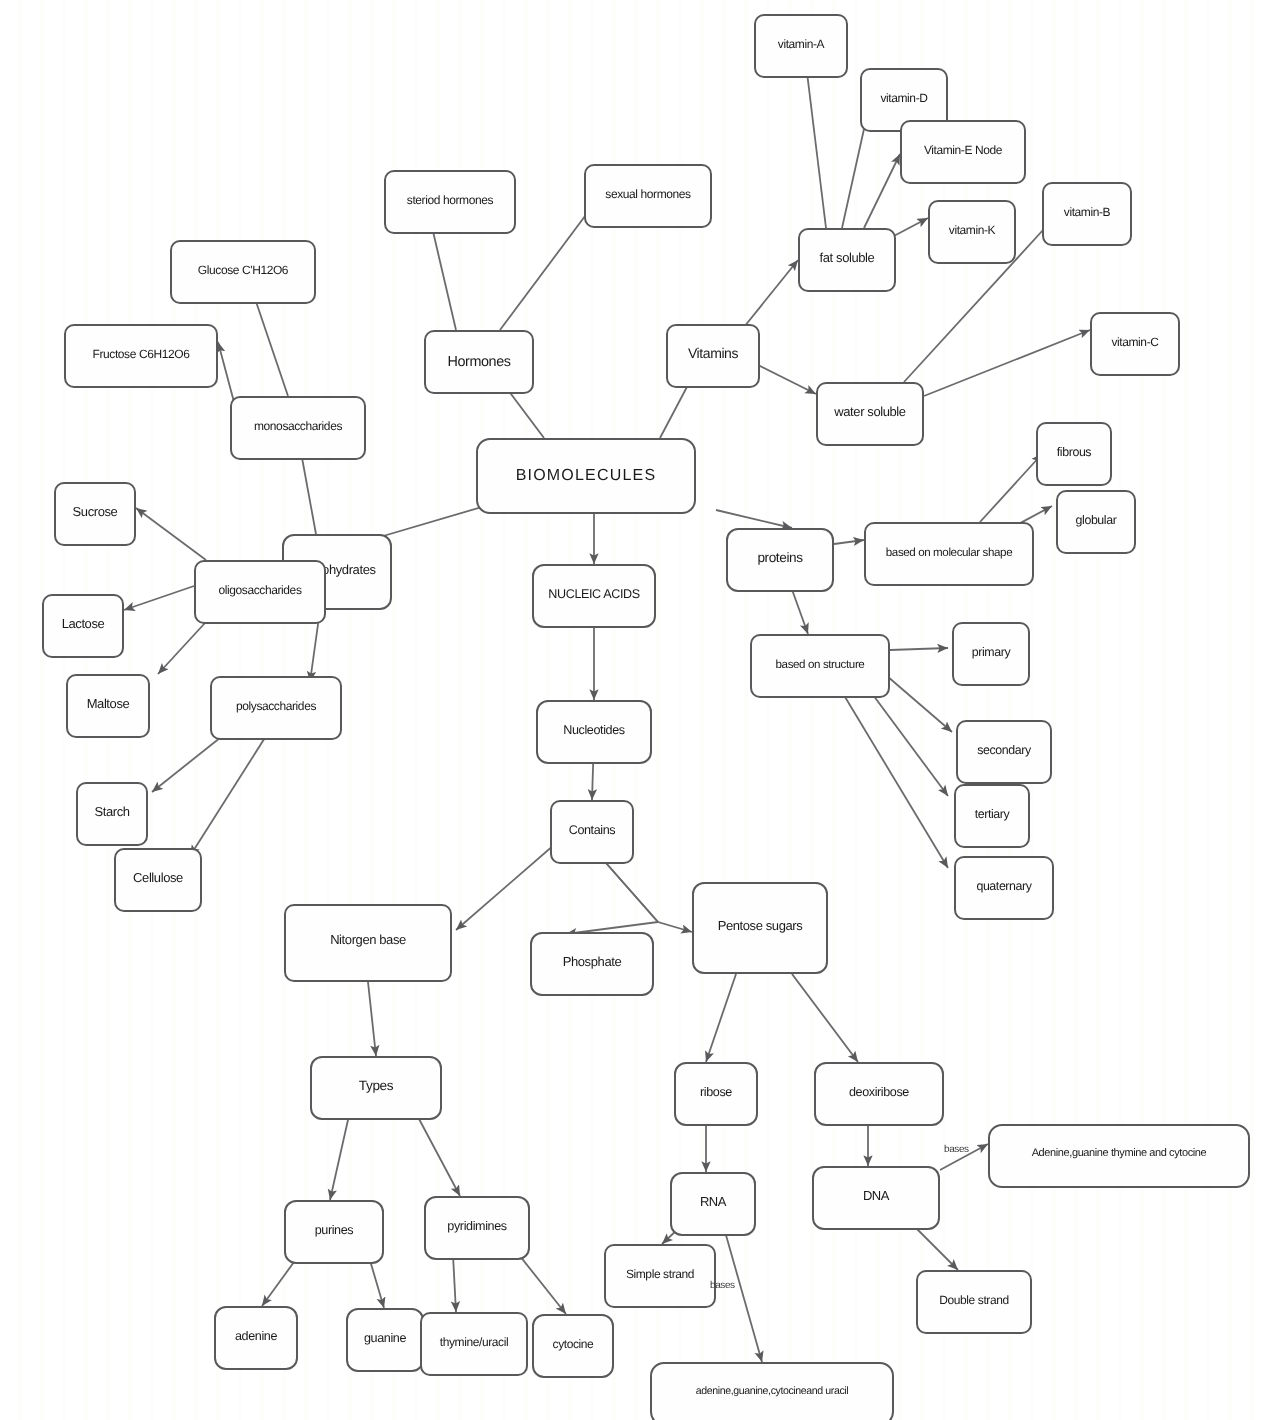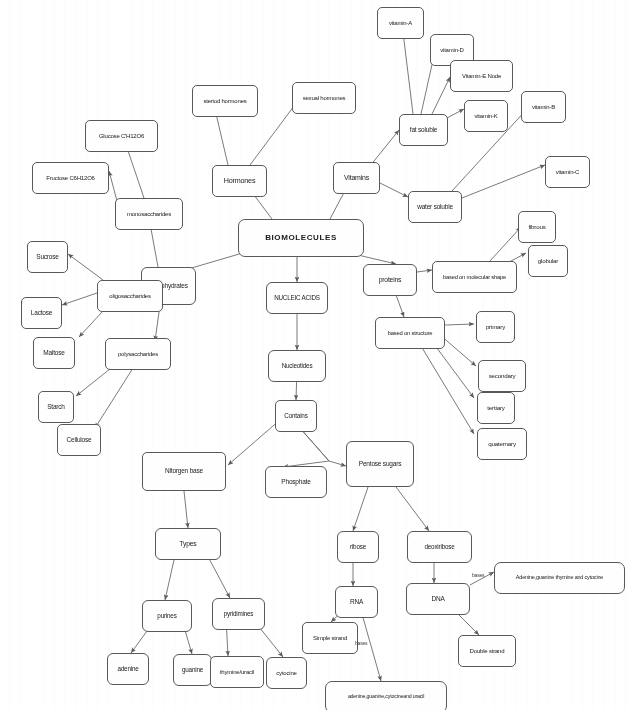--- a/index.html
+++ b/index.html
@@ -109,21 +109,21 @@
         <path d="M 396 487 L 429 531"></path>
         <path d="M 353 550 L 353 586"></path>
         <path d="M 434 551 L 434 583"></path>
         <path d="M 347 607 L 331 622"></path>
         <path d="M 360 607 L 381 681"></path>
         <path d="M 448 604 L 479 635"></path>
         <path d="M 470 585 L 494 572"></path>
       </g>
   </svg>
   <div id="nodes-group">
-      <div class="node" style="left: 238px; top: 219px; width: 126px; height: 38px; font-size: 8px; border-radius: 7px; letter-spacing: 0.6px; border-color: rgb(89, 89, 91); background: rgb(254, 254, 254); font-weight: bold;">BIOMOLECULES</div>
+      <div class="node" style="left: 238px; top: 219px; width: 110px; height: 38px; font-size: 8px; border-radius: 7px; letter-spacing: 0.6px; border-color: rgb(89, 89, 91); background: rgb(254, 254, 254);">BIOMOLECULES</div>
       <div class="node" style="left: 212px; top: 165px; width: 55px; height: 22px; font-size: 7.2px; border-radius: 5px; border-color: rgb(89, 89, 91); background: rgb(254, 254, 254);">Hormones</div>
       <div class="node" style="left: 192px; top: 85px; width: 66px; height: 20px; font-size: 6px; border-radius: 5px; border-color: rgb(89, 89, 91); background: rgb(254, 254, 254);">steriod hormones</div>
       <div class="node" style="left: 292px; top: 82px; width: 64px; height: 20px; font-size: 6px; border-radius: 5px; border-color: rgb(89, 89, 91); background: rgb(254, 254, 254);">sexual hormones</div>
       <div class="node" style="left: 333px; top: 162px; width: 47px; height: 21px; font-size: 7px; border-radius: 5px; border-color: rgb(89, 89, 91); background: rgb(254, 254, 254);">Vitamins</div>
       <div class="node" style="left: 399px; top: 114px; width: 49px; height: 20px; font-size: 6.5px; border-radius: 5px; border-color: rgb(89, 89, 91); background: rgb(254, 254, 254);">fat soluble</div>
       <div class="node" style="left: 408px; top: 191px; width: 54px; height: 20px; font-size: 6.5px; border-radius: 5px; border-color: rgb(89, 89, 91); background: rgb(254, 254, 254);">water soluble</div>
       <div class="node" style="left: 377px; top: 7px; width: 47px; height: 17px; font-size: 6px; border-radius: 5px; border-color: rgb(89, 89, 91); background: rgb(254, 254, 254);">vitamin-A</div>
       <div class="node" style="left: 430px; top: 34px; width: 44px; height: 17px; font-size: 6px; border-radius: 5px; border-color: rgb(89, 89, 91); background: rgb(254, 254, 254);">vitamin-D</div>
       <div class="node" style="left: 450px; top: 60px; width: 63px; height: 17px; font-size: 6px; border-radius: 5px; border-color: rgb(89, 89, 91); background: rgb(254, 254, 254);">Vitamin-E Node</div>
       <div class="node" style="left: 464px; top: 100px; width: 44px; height: 18px; font-size: 6px; border-radius: 5px; border-color: rgb(89, 89, 91); background: rgb(254, 254, 254);">vitamin-K</div>

